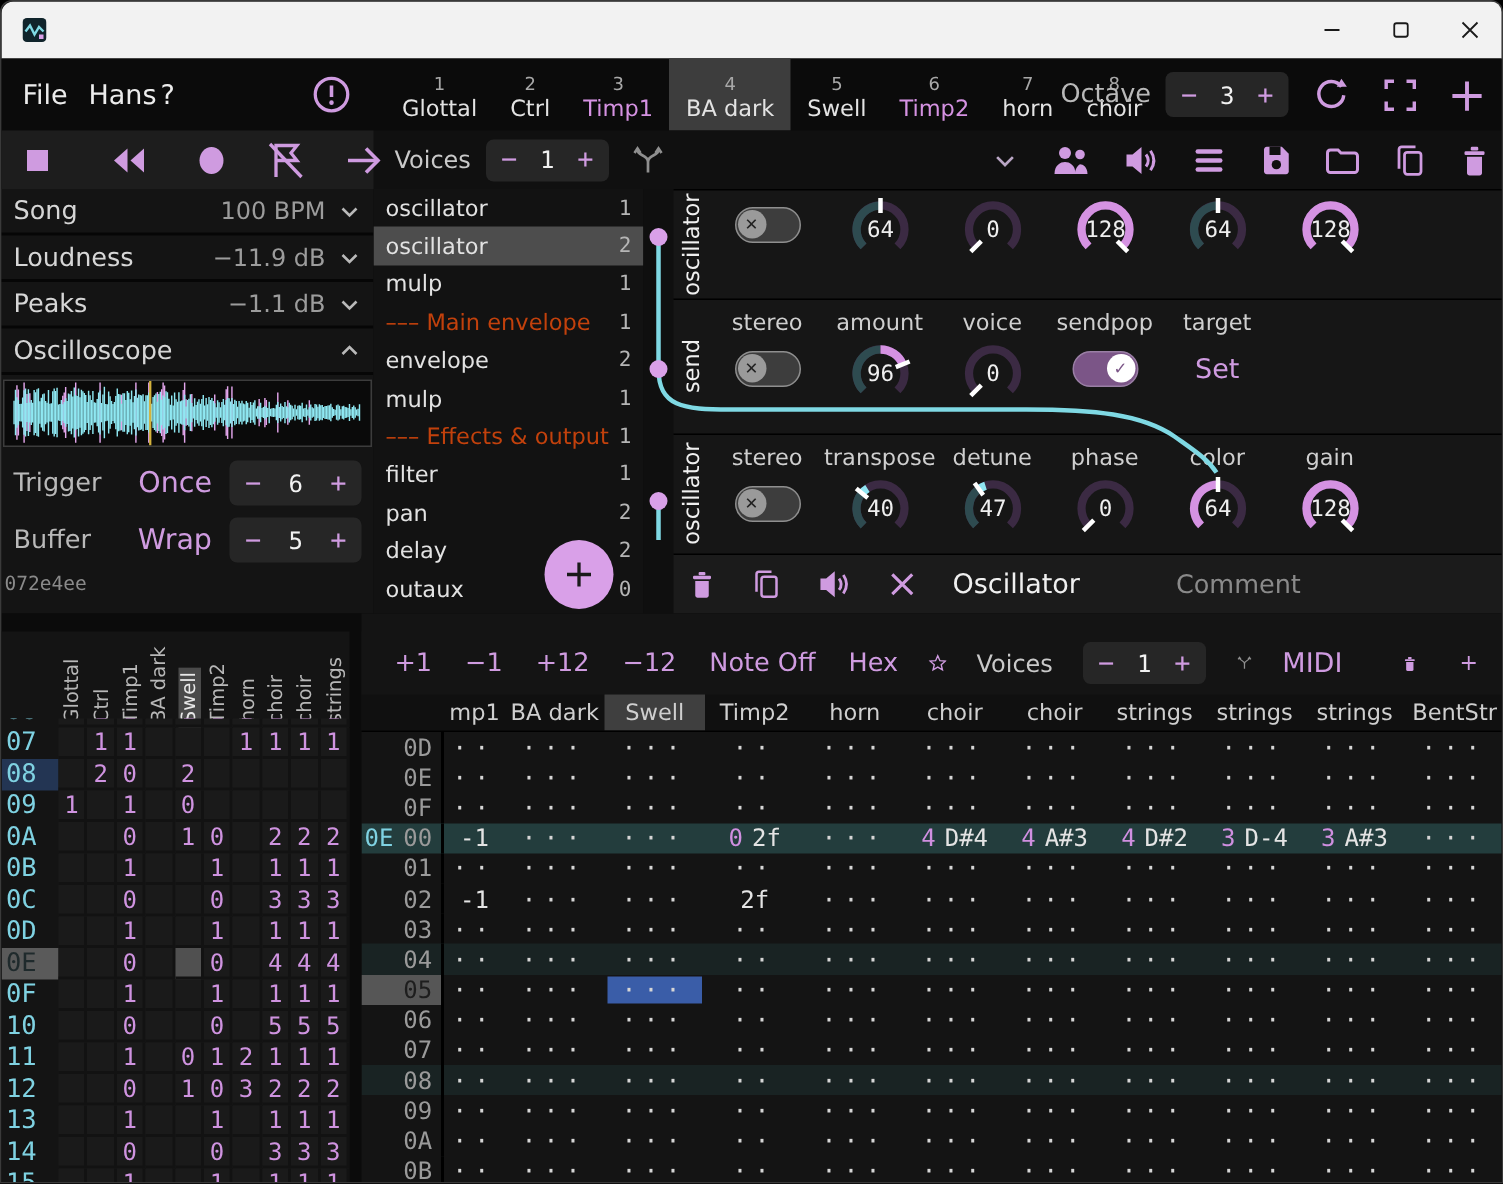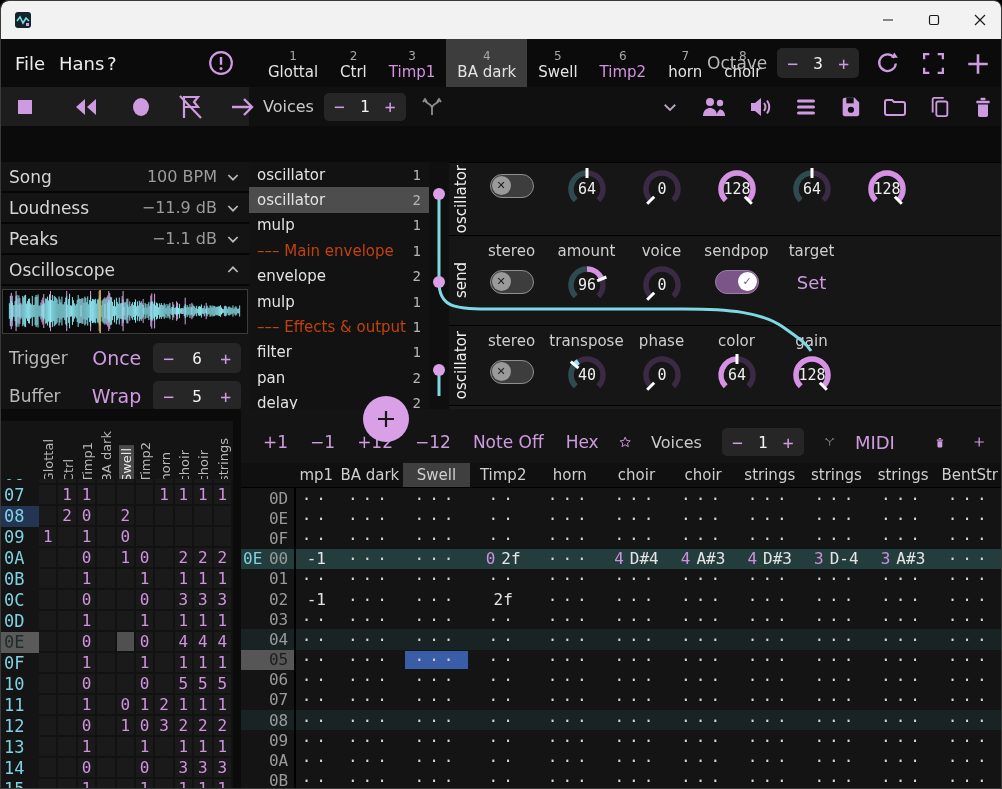--- a/index.html
+++ b/index.html
@@ -37,21 +37,21 @@
   .bar-ic{position:absolute;top:12px;cursor:pointer;}
   
   #bar2{position:absolute;left:0;top:86px;width:1002px;height:39px;background:#101010;}
   #transport{position:absolute;left:0;top:0;width:248px;height:39px;background:#1d1d1d;
              display:flex;align-items:center;}
   #transport .t-ic{margin-left:0;cursor:pointer;display:flex;}
   #voices-group{position:absolute;left:262px;top:0;height:39px;display:flex;align-items:center;}
   #voices-label{font-size:16px;color:#c9c9c9;margin-right:10px;}
   #bar2-right{position:absolute;right:10px;top:0;height:39px;display:flex;align-items:center;gap:22px;}
   
-  #main{position:absolute;left:0;top:125px;width:1002px;height:283px;margin-top:36px;}
+  #main{position:absolute;left:0;top:125px;width:1002px;height:283px;}
   #left-panel{position:absolute;left:0;top:0;width:248px;height:283px;background:#141414;}
   .lp-row{height:31px;display:flex;align-items:center;padding:0 8px;border-bottom:2px solid #060606;}
   .lp-label{font-size:17px;color:#d6d6d6;}
   .lp-val{margin-left:auto;font-size:16px;color:#9c9c9c;margin-right:8px;}
   .lp-chev{display:flex;}
   #scope{position:absolute;left:1px;top:127px;width:246px;height:45px;background:#0a0a0a;
          border:1px solid #3c3c3c;}
   .tr-row{position:absolute;left:0;width:248px;height:36px;display:flex;align-items:center;padding:0 8px;}
   .tr-label{font-size:17px;color:#b9b9b9;}
   .tr-mode{font-size:19px;color:var(--pk);margin-left:auto;margin-right:12px;cursor:pointer;}
@@ -827,20 +827,32 @@
                   <svg width="50" height="47" viewBox="0 0 50 47">
                     <path d="M13.7,35.3 A16,16 0 1 1 36.3,35.3" fill="none" stroke="#3b2a43" stroke-width="5.5"></path>
                     <path d="M13.7,35.3 A16,16 0 0 1 12.6,13.8" fill="none" stroke="#2e4b50" stroke-width="5.5"></path>
                     <path d="M12.6,13.8 A16,16 0 0 1 16.3,10.6" fill="none" stroke="#8fe5f2" stroke-width="5.5"></path>
                     <line x1="16.5" y1="17.0" x2="8.8" y2="10.7" stroke="#fff" stroke-width="3"></line>
                     <text x="25" y="29" text-anchor="middle" font-size="15" fill="#efefef" font-family="DejaVu Sans Mono,monospace">40</text>
                   </svg>
                 </div>
               </div>
               <div class="ctl">
+                <div class="clabel">detune</div>
+                <div>
+                  <svg width="50" height="47" viewBox="0 0 50 47">
+                    <path d="M13.7,35.3 A16,16 0 1 1 36.3,35.3" fill="none" stroke="#3b2a43" stroke-width="5.5"></path>
+                    <path d="M13.7,35.3 A16,16 0 0 1 15.6,11.0" fill="none" stroke="#2e4b50" stroke-width="5.5"></path>
+                    <path d="M15.6,11.0 A16,16 0 0 1 20.0,8.8" fill="none" stroke="#8fe5f2" stroke-width="5.5"></path>
+                    <line x1="18.5" y1="15.1" x2="12.7" y2="7.0" stroke="#fff" stroke-width="3"></line>
+                    <text x="25" y="29" text-anchor="middle" font-size="15" fill="#efefef" font-family="DejaVu Sans Mono,monospace">47</text>
+                  </svg>
+                </div>
+              </div>
+              <div class="ctl">
                 <div class="clabel">phase</div>
                 <div>
                   <svg width="50" height="47" viewBox="0 0 50 47">
                     <path d="M13.7,35.3 A16,16 0 1 1 36.3,35.3" fill="none" stroke="#3b2a43" stroke-width="5.5"></path>
                     <line x1="17.2" y1="31.8" x2="10.2" y2="38.8" stroke="#fff" stroke-width="3"></line>
                     <text x="25" y="29" text-anchor="middle" font-size="15" fill="#efefef" font-family="DejaVu Sans Mono,monospace">0</text>
                   </svg>
                 </div>
               </div>
               <div class="ctl">
@@ -1338,21 +1350,21 @@
             <div class="ncell" style="width: 67.7px;">
               <span class="vdig">4</span>
               <span>D#4</span>
             </div>
             <div class="ncell" style="width: 67.7px;">
               <span class="vdig">4</span>
               <span>A#3</span>
             </div>
             <div class="ncell" style="width: 67.7px;">
               <span class="vdig">4</span>
-              <span>D#3</span>
+              <span>D#2</span>
             </div>
             <div class="ncell" style="width: 67.7px;">
               <span class="vdig">3</span>
               <span>D-4</span>
             </div>
             <div class="ncell" style="width: 67.7px;">
               <span class="vdig">3</span>
               <span>A#3</span>
             </div>
             <div class="ncell" style="width: 67.7px;">

